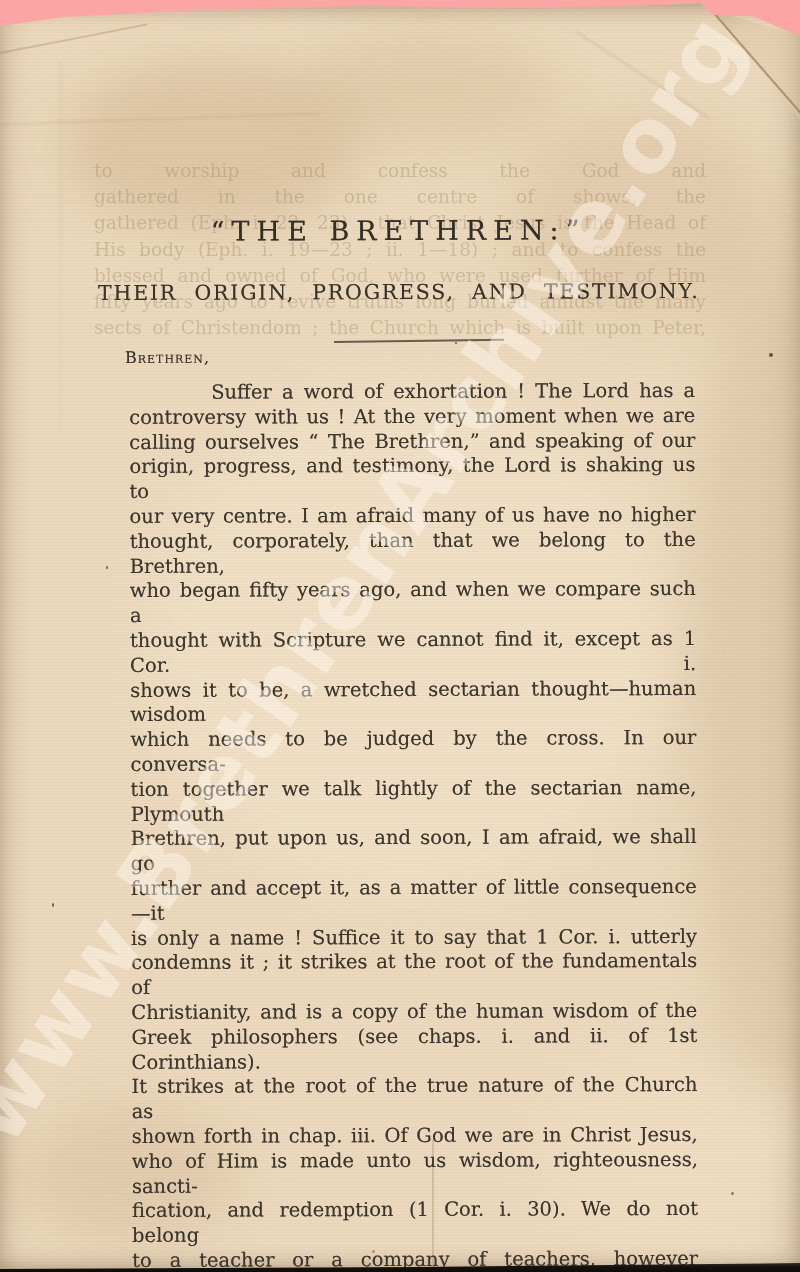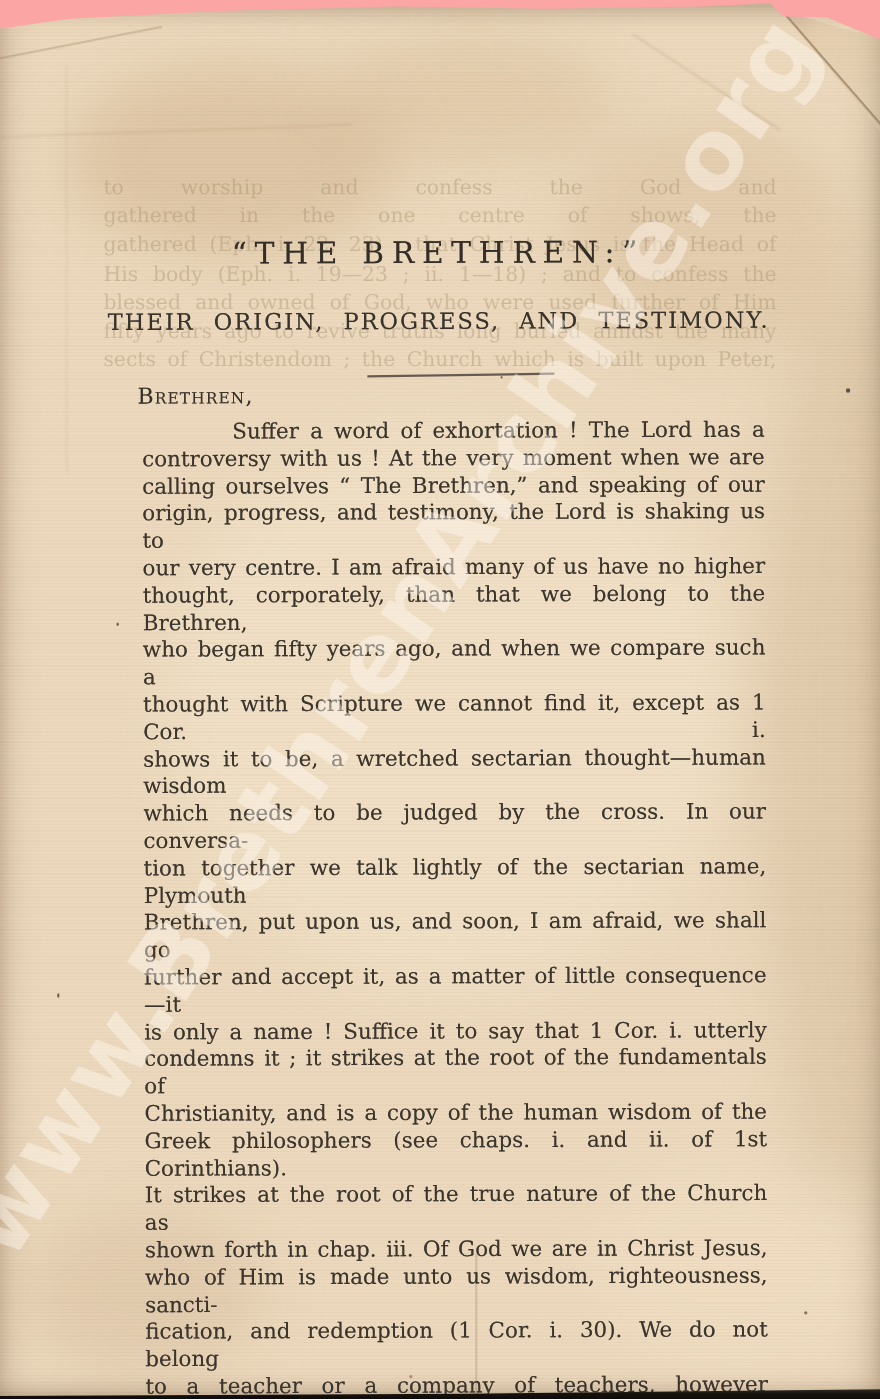--- a/index.html
+++ b/index.html
@@ -77,21 +77,21 @@
     position:absolute;left:0;top:280px;width:800px;text-align:center;
     font-size:20.5px;letter-spacing:1.8px;word-spacing:9px;color:#37322b;
     text-shadow:0 0 .5px rgba(55,50,43,.5);
   }
   .rule{
     position:absolute;left:335px;top:340px;width:170px;height:2px;
     background:#4d463c;transform:rotate(-.6deg);opacity:.85;
   }
   .salutation{
     position:absolute;left:126px;top:347px;
-    font-size:20px;font-variant-caps:small-caps;letter-spacing:1px;color:#37322b;
+    font-size:16px;font-variant-caps:small-caps;letter-spacing:1px;color:#37322b;
     text-shadow:0 0 .5px rgba(55,50,43,.5);
   }
   .body{
     position:absolute;left:130px;top:380px;width:566px;
     font-size:19.5px;line-height:24.8px;word-spacing:1.5px;color:#3b352d;
     text-shadow:0 0 .55px rgba(59,53,45,.55);
   }
   .body .ln{text-align:justify;text-align-last:justify;}
   .body .ln.indent{padding-left:82px;}
 

